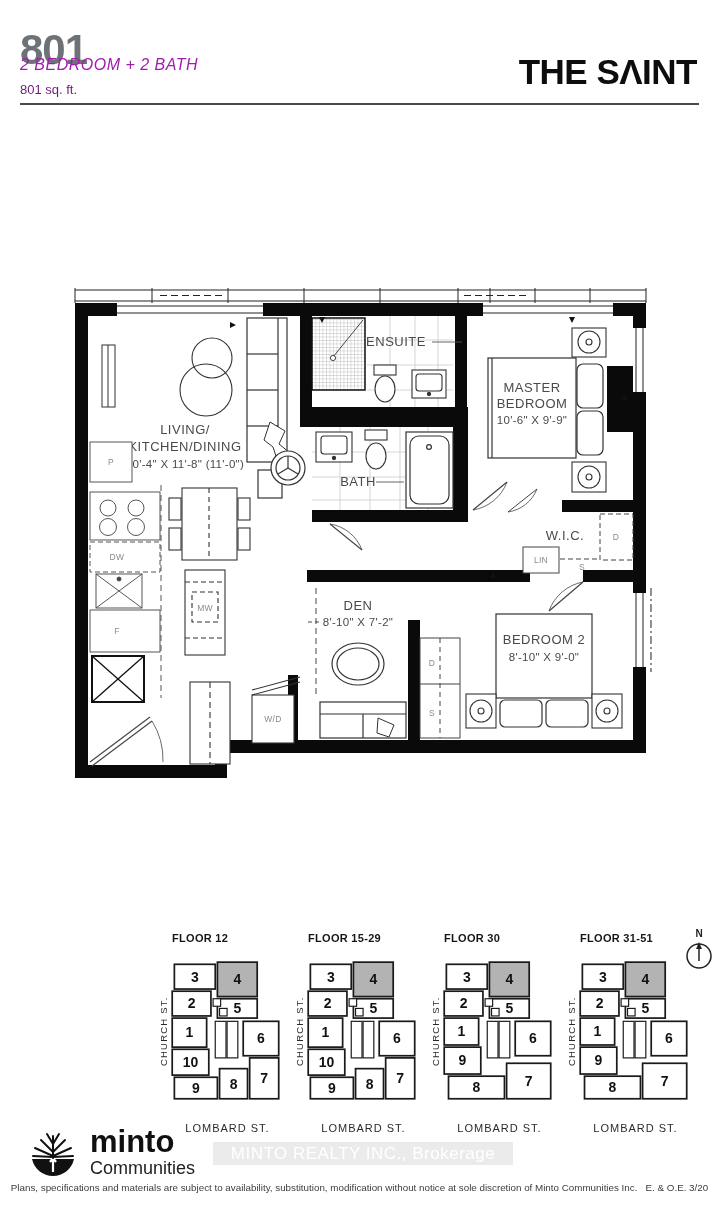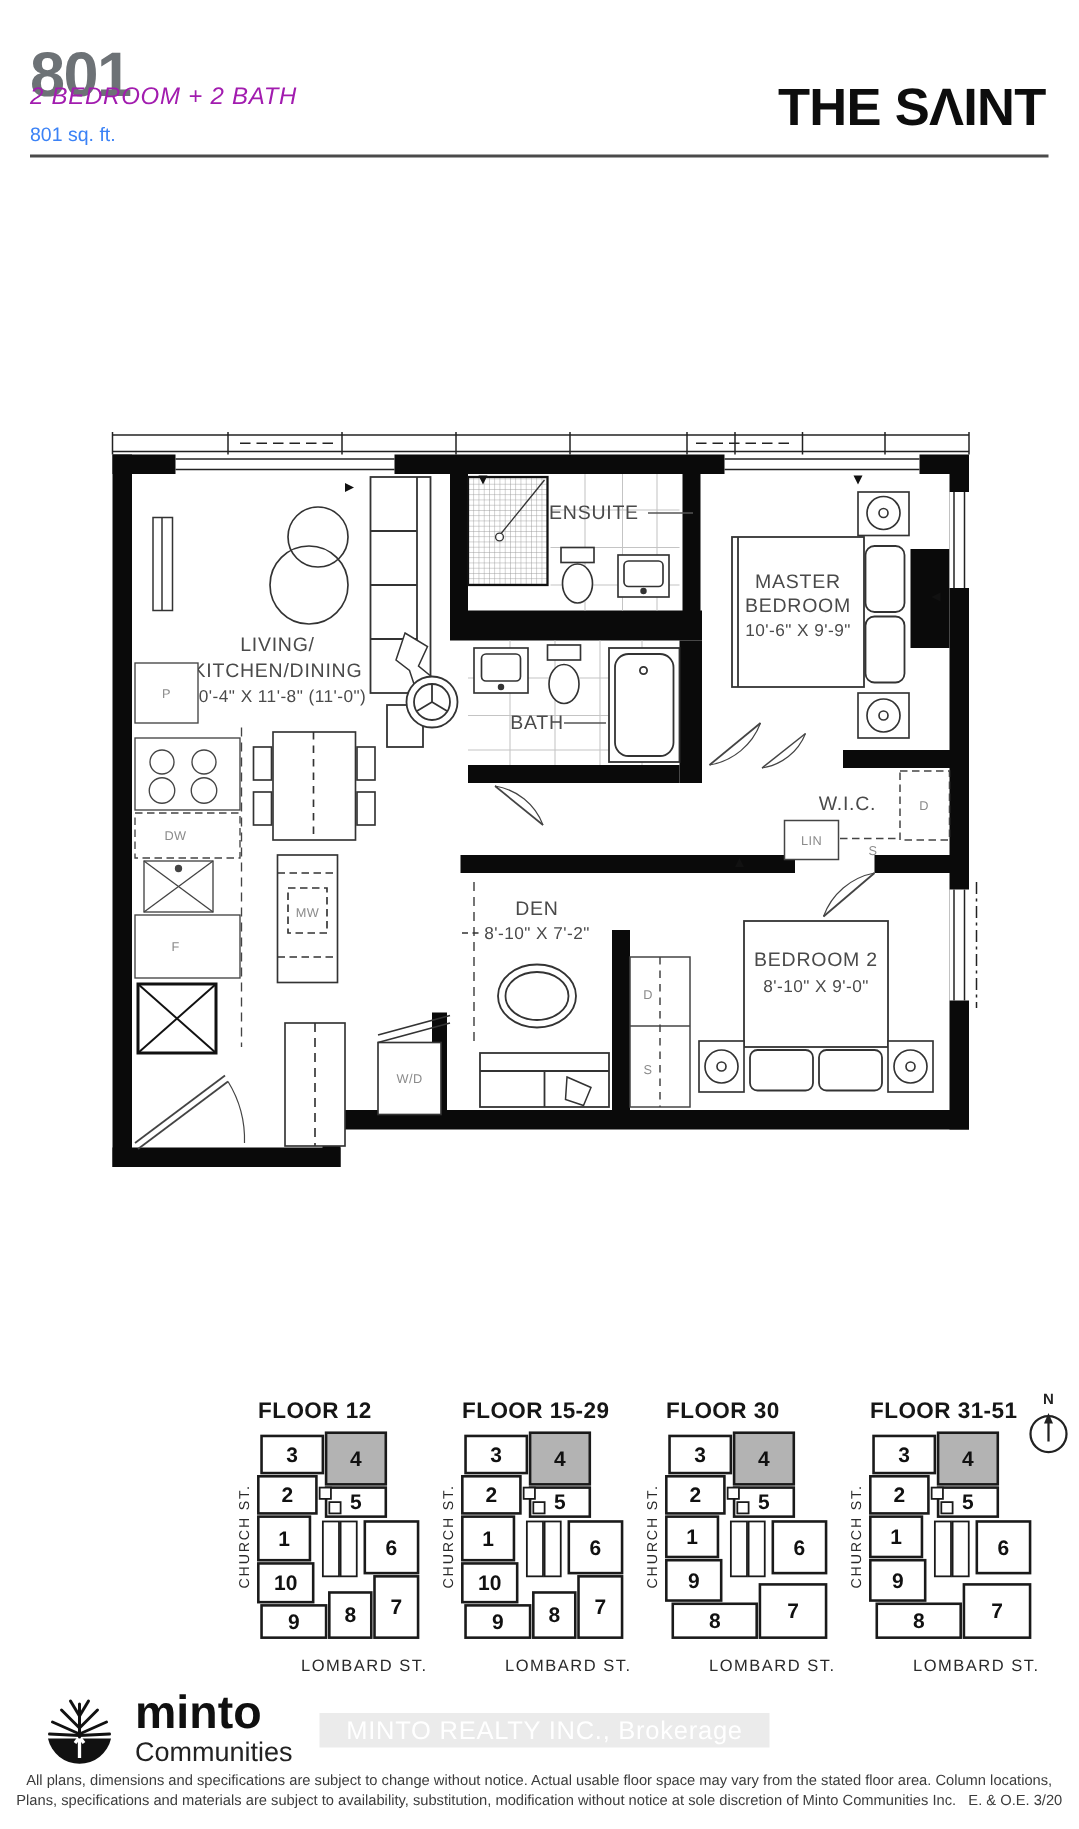--- a/index.html
+++ b/index.html
@@ -2,42 +2,42 @@
 <html><head>
 <meta charset="utf-8">
 <style>
   html,body{margin:0;padding:0;background:#ffffff;}
   .page{position:relative;width:719px;height:1219px;background:#fff;overflow:hidden;
         font-family:"Liberation Sans",sans-serif;color:#26282a;}
   
   .unit-number{position:absolute;left:20px;top:10px;font-size:42px;font-weight:600;
                letter-spacing:-1px;color:#6d7276;margin-top:16px;}
   .unit-type{position:absolute;left:20px;top:56px;font-size:16px;letter-spacing:.5px;color:#a21caf;font-style:italic;}
-  .unit-area{position:absolute;left:20px;top:82px;font-size:13px;color:#3b82f6;}
+  .unit-area{position:absolute;left:20px;top:82px;font-size:13px;color:#701a75;}
   .brand{position:absolute;right:22px;top:52px;font-size:35px;font-weight:800;
          letter-spacing:-.5px;color:#0d0d0d;white-space:nowrap;}
   .header-rule{position:absolute;left:20px;right:20px;top:103px;border:none;
                border-top:2px solid #4a4a4a;margin:0;}
   
   .plan-wrap{position:absolute;left:60px;top:270px;width:600px;height:530px;}
   .plan-wrap svg{display:block;}
   text{font-family:"Liberation Sans",sans-serif;}
   .room-label{fill:#4a4a4a;font-size:13px;letter-spacing:.5px;}
   .room-dims{fill:#4a4a4a;font-size:11.5px;letter-spacing:.3px;}
   .appl-label{fill:#8b8b8b;font-size:8.5px;letter-spacing:.3px;}
   
   .keyplans{position:absolute;left:158px;top:932px;display:flex;gap:9px;}
   .keyplan-block{width:127px;position:relative;}
-  .kp-title{font-size:15px;font-weight:700;color:#161616;letter-spacing:.3px;
-            margin:0 0 4px 14px;white-space:nowrap;}
+  .kp-title{font-size:11px;font-weight:700;color:#161616;letter-spacing:.3px;
+            margin:0 0 16px 14px;white-space:nowrap;}
   .kp-row{display:flex;align-items:center;}
   .kp-church{writing-mode:vertical-rl;transform:rotate(180deg);font-size:9.5px;
              letter-spacing:1.2px;color:#2a2a2a;height:142px;text-align:center;width:12px;}
-  .kp-lombard{font-size:11px;letter-spacing:1px;color:#2a2a2a;text-align:right;
-              margin-top:10px;margin-left:12px;white-space:nowrap;}
+  .kp-lombard{font-size:11px;letter-spacing:1px;color:#2a2a2a;text-align:center;
+              margin-top:20px;margin-left:12px;white-space:nowrap;}
   .kp-unit-num{font-size:13px;font-weight:700;fill:#111;}
   .north{position:absolute;left:684px;top:928px;width:30px;text-align:center;}
   .north .n-label{font-size:10px;font-weight:600;color:#222;}
   
   .logo{position:absolute;left:28px;top:1126px;display:flex;align-items:center;}
   .logo-text{margin-left:12px;}
   .logo-name{font-size:31px;font-weight:700;color:#101010;line-height:1;}
   .logo-sub{font-size:18px;color:#222;margin-top:1px;}
   .watermark{position:absolute;left:213px;top:1142px;width:300px;height:23px;
              background:#ebebeb;color:#ffffff;font-size:17px;letter-spacing:.5px;
@@ -511,20 +511,19 @@
     </svg>
     <div class="logo-text">
       <div class="logo-name">minto</div>
       <div class="logo-sub">Communities</div>
     </div>
   </div>
 
   <div class="watermark">MINTO REALTY INC., Brokerage</div>
 
   <div class="disclaimer">
-    <div>All plans, dimensions and specifications are subject to change without notice. Actual usable floor space may vary from the stated floor area. Column locations,</div>
     <div>
       <span>Plans, specifications and materials are subject to availability, substitution, modification without notice at sole discretion of Minto Communities Inc.</span>
       &nbsp;&nbsp;<span>E. &amp; O.E. 3/20</span>
     </div>
   </div>
 
 </div>
 
 </body></html>

